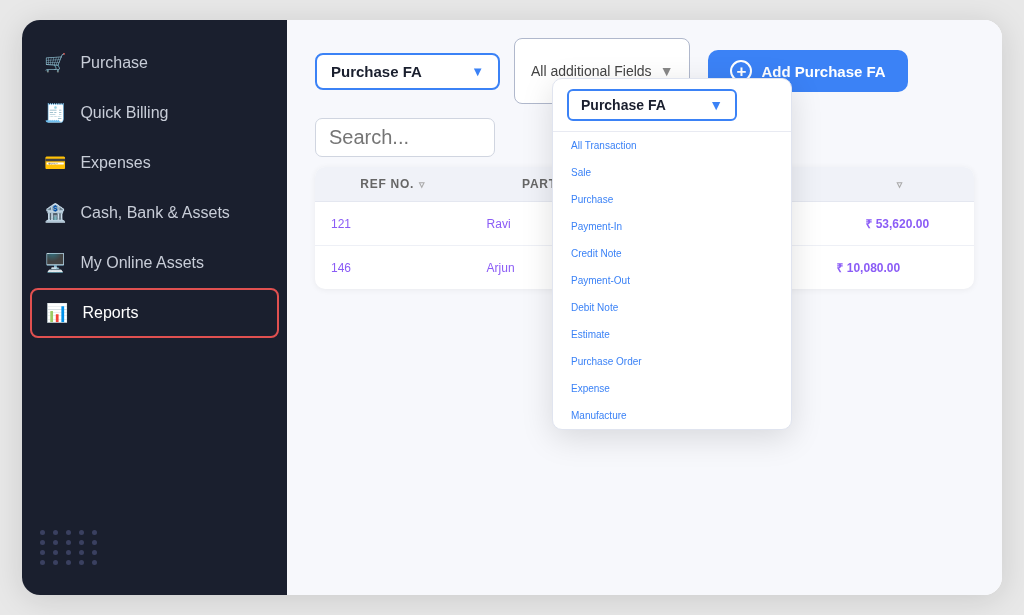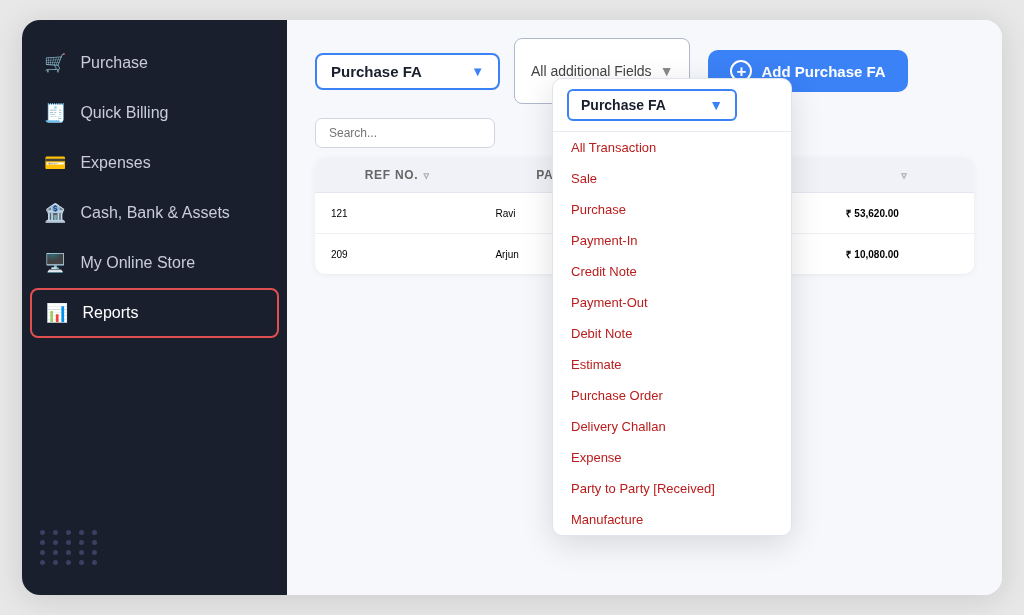--- a/index.html
+++ b/index.html
@@ -180,21 +180,21 @@
       display: flex;
       align-items: center;
       gap: 12px;
       margin-bottom: 10px;
       padding-top: 4px;
     }
     .search-input {
       border: 1.5px solid #d0d5e0;
       border-radius: 7px;
       background: #fff;
-      font-size: 12px;
+      font-size: 20px;
       padding: 7px 13px;
       width: 180px;
       color: #aaa;
     }
     .data-table {
       width: 100%;
       border-collapse: collapse;
       background: #fff;
       border-radius: 10px;
       overflow: hidden;
@@ -212,43 +212,43 @@
       border-bottom: 1px solid #e4e7f0;
     }
     .data-table th .filter-icon {
       display: inline-block;
       margin-left: 5px;
       color: #aaa;
       font-size: 11px;
     }
     .data-table td {
       padding: 13px 16px;
-      font-size: 10px;
-      color: #000000;
+      font-size: 12px;
+      color: #8b5cf6;
       border-bottom: 1px solid #eef0f6;
     }
     .data-table tr:last-child td { border-bottom: none; }
 
     
     .dropdown-overlay {
       position: absolute;
       left: 265px;
       top: 58px;
       width: 240px;
       background: #fff;
       border: 1.5px solid #e0e4ef;
       border-radius: 10px;
       box-shadow: 0 8px 32px rgba(0,0,0,0.13);
       z-index: 100;
       overflow: hidden;
     }
     .dropdown-item {
       padding: 8px 18px;
-      font-size: 13px;
-      color: #b91c1c;
+      font-size: 10px;
+      color: #3b82f6;
       cursor: pointer;
       transition: background 0.1s;
     }
     
     .dropdown-selected-bar {
       display: flex;
       align-items: center;
       padding: 10px 14px;
       border-bottom: 1px solid #e8eaf2;
     }
@@ -283,21 +283,21 @@
     <div class="sidebar-item">
       <span class="icon">💳</span>
       <span class="sidebar-label">Expenses</span>
     </div>
     <div class="sidebar-item">
       <span class="icon">🏦</span>
       <span class="sidebar-label">Cash, Bank &amp; Assets</span>
     </div>
     <div class="sidebar-item">
       <span class="icon">🖥️</span>
-      <span class="sidebar-label">My Online Store</span>
+      <span class="sidebar-label">My Online Assets</span>
     </div>
     <div class="sidebar-item active">
       <span class="icon">📊</span>
       <span class="sidebar-label">Reports</span>
     </div>
 
     <div class="dots-bottom-left">
       <div class="dot"></div>
         <div class="dot"></div>
         <div class="dot"></div>
@@ -387,24 +387,24 @@
             <th>
               <span class="filter-icon">▿</span>
             </th>
           </tr>
         </thead>
         <tbody id="table-body">
         <tr>
       <td>121</td>
       <td>Ravi</td>
       <td>Purchase FA</td>
-      <td style="text-align:left;font-weight:600;">₹ 53,620.00</td>
+      <td style="text-align:center;font-weight:600;">₹ 53,620.00</td>
     </tr>
             <tr>
-      <td>209</td>
+      <td>146</td>
       <td>Arjun</td>
       <td>Purchase FA</td>
       <td style="font-weight:600;">₹ 10,080.00</td>
     </tr>
           </tbody>
       </table>
     </div>
 
     <div class="dropdown-overlay">
       <div class="dropdown-selected-bar">
@@ -416,20 +416,18 @@
       <div id="dropdown-items-container">
           <div class="dropdown-item">All Transaction</div>
           <div class="dropdown-item">Sale</div>
           <div class="dropdown-item">Purchase</div>
           <div class="dropdown-item">Payment-In</div>
           <div class="dropdown-item">Credit Note</div>
           <div class="dropdown-item">Payment-Out</div>
           <div class="dropdown-item">Debit Note</div>
           <div class="dropdown-item">Estimate</div>
           <div class="dropdown-item">Purchase Order</div>
-          <div class="dropdown-item">Delivery Challan</div>
           <div class="dropdown-item">Expense</div>
-          <div class="dropdown-item">Party to Party [Received]</div>
           <div class="dropdown-item">Manufacture</div>
         </div>
     </div>
   </div>
 </div>
 
 </body></html>

